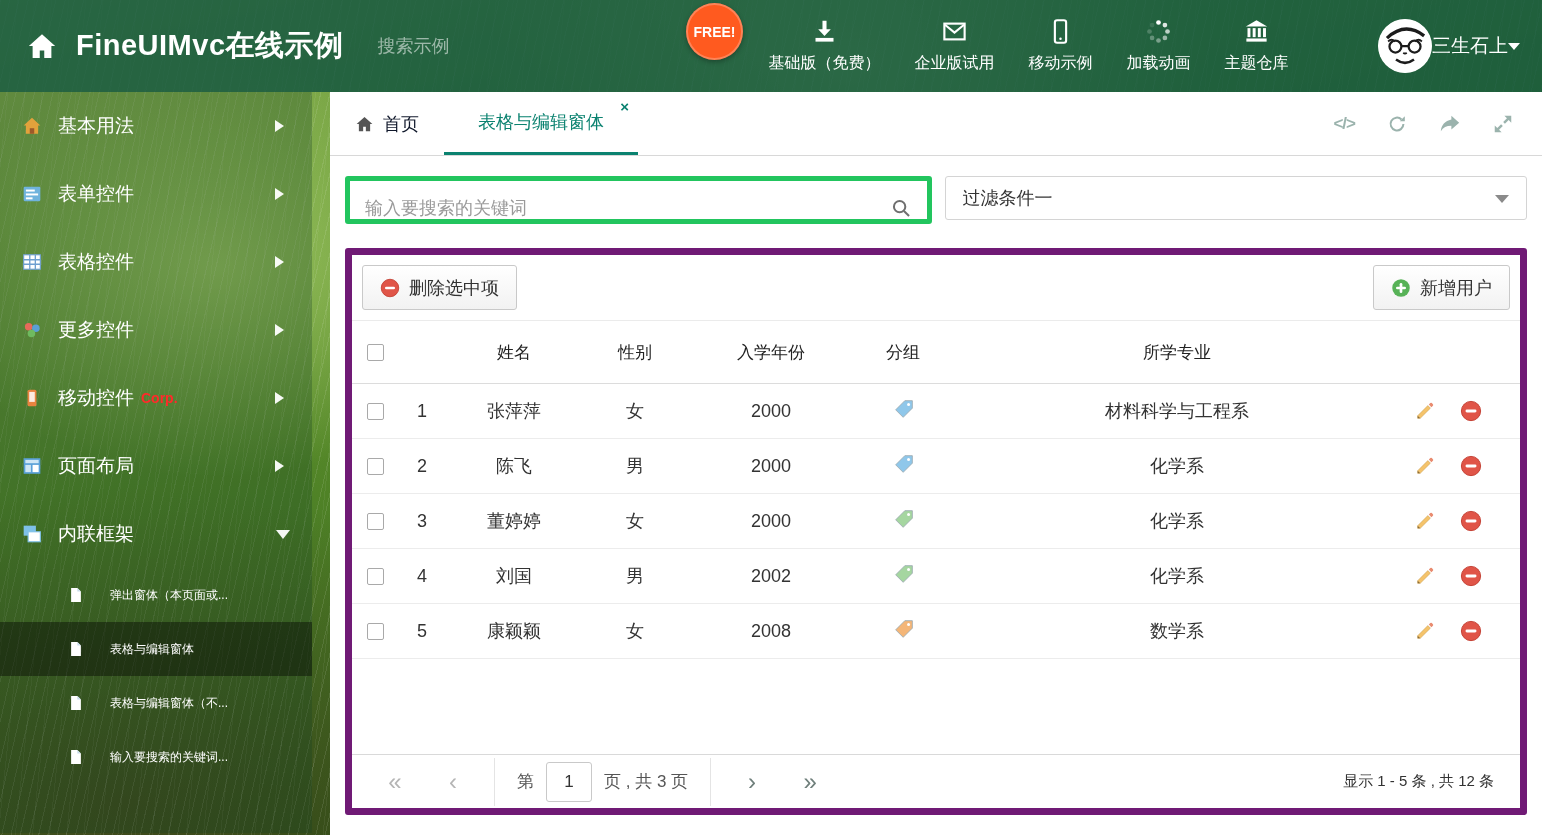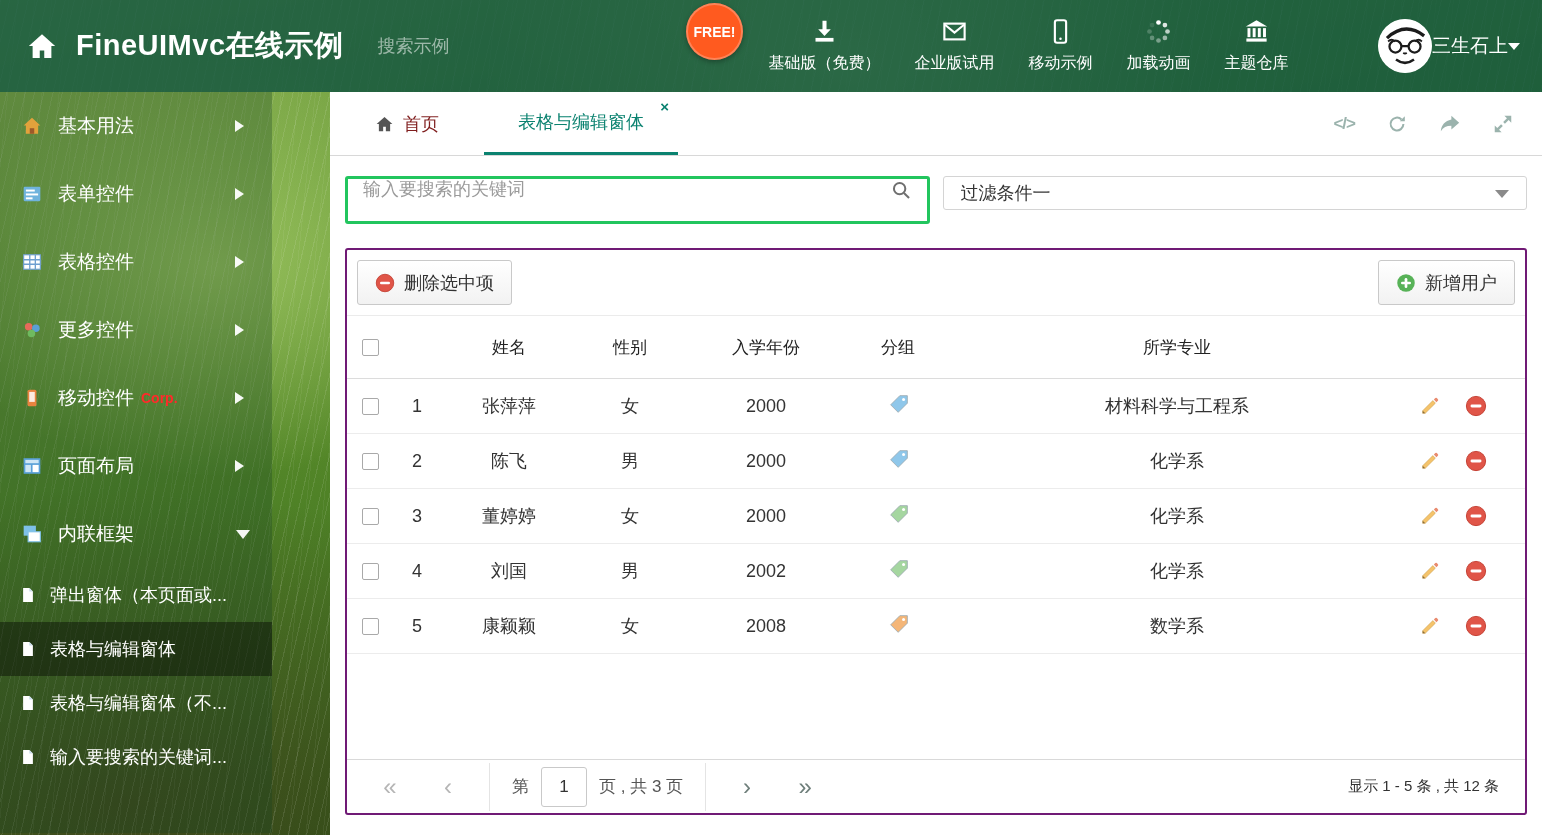--- a/index.html
+++ b/index.html
@@ -38,56 +38,56 @@
   .hdr-nav { display:flex; align-items:flex-end; margin-left:186px; }
   .hdr-nav-item { display:flex; flex-direction:column; align-items:center; gap:8px; padding:0 17px;
     color:#fff; font-size:16px; cursor:pointer; white-space:nowrap; }
   .hdr-nav-item .icon { width:27px; height:27px; color:#fff; }
   .user { margin-left:auto; display:flex; align-items:center; margin-right:22px; cursor:pointer; }
   .avatar { width:54px; height:54px; border-radius:50%; background:#fff; overflow:hidden; flex:0 0 auto; }
   .user-name { font-size:19px; color:#fff; }
   .caret-down-w { width:0; height:0; border:6px solid transparent; border-top:7px solid #fff; margin-top:7px; }
 
   
-  .sidebar { position:absolute; top:92px; left:0; bottom:2px; width:272px; z-index:4;
+  .sidebar { position:absolute; top:92px; left:0; bottom:2px; width:312px; z-index:4;
     background:rgba(22,66,38,0.30); color:#fff; }
   .side-item { height:68px; display:flex; align-items:center; padding:0 22px; font-size:19px; cursor:pointer; }
   .side-item .icon { width:20px; height:20px; margin-right:16px; flex:0 0 auto; }
   .arrow-right { margin-left:auto; width:0; height:0; border:6px solid transparent; border-left:9px solid rgba(255,255,255,0.95); }
   .arrow-down { margin-left:auto; width:0; height:0; border:7px solid transparent; border-top:9px solid rgba(255,255,255,0.95); margin-top:8px; }
   .corp-badge { color:#ff2a2a; font-size:14px; margin-left:7px; font-weight:bold; }
-  .side-sub { height:54px; display:flex; align-items:center; padding-left:20px; font-size:18px; cursor:pointer; }
+  .side-sub { height:54px; display:flex; align-items:center; padding-left:68px; font-size:12px; cursor:pointer;gap:12px; }
   .side-sub .icon { width:16px; height:18px; margin-right:14px; flex:0 0 auto; }
   .side-sub.active { background:rgba(0,0,0,0.40); }
 
   
   .main { position:absolute; left:330px; top:92px; right:0; bottom:0; background:#fff; z-index:3;
     display:flex; flex-direction:column; }
   .tabbar { height:64px; flex:0 0 auto; display:flex; align-items:stretch; border-bottom:1px solid #d8d8d8; }
-  .tab { display:flex; align-items:center; gap:9px; padding:0 45px; font-size:18px; color:#7f1d1d;
+  .tab { display:flex; align-items:center; gap:9px; padding:0 25px; font-size:18px; color:#0f172a;
     cursor:pointer; position:relative; }
   .tab .icon { width:19px; height:18px; color:#555; }
   .tab.active { color:#0b8270; border-bottom:3px solid #0b8270; padding:0 34px; }
   .tab-close { position:absolute; top:7px; right:9px; font-size:15px; font-weight:bold; color:#0b8270; cursor:pointer; line-height:1; }
   .tab-tools { margin-left:auto; display:flex; align-items:center; gap:31px; padding-right:28px; color:#9bb3ad; }
   .tab-tools .icon { width:22px; height:22px; cursor:pointer; }
   .code-glyph { font-size:17px; font-weight:bold; cursor:pointer; letter-spacing:-1px; }
 
   .content { flex:1; min-height:0; display:flex; flex-direction:column; padding:20px 15px; }
   .filter-row { flex:0 0 auto; display:flex; gap:13px; }
-  .search-box { flex:1; height:48px; border:3px solid #22c55e; border-radius:3px; display:flex;
-    align-items:flex-start; padding:0 15px; }
+  .search-box { flex:1; height:48px; border:5px solid #22c55e; border-radius:3px; display:flex;
+    align-items:flex-end; padding:0 15px; }
   .search-box input { flex:1; border:none; outline:none; font-size:18px; color:#333; }
   .search-box input::placeholder { color:#9a9a9a; }
   .search-box .icon { width:22px; height:22px; color:#6f6f6f; cursor:pointer; }
-  .dropdown { flex:1; height:34px; border:1px solid #d4d4d4; border-radius:3px; display:flex;
+  .dropdown { flex:1; height:44px; border:1px solid #d4d4d4; border-radius:3px; display:flex;
     align-items:center; padding:0 17px; font-size:18px; color:#333; cursor:pointer; }
   .caret-down-g { margin-left:auto; width:0; height:0; border:7px solid transparent; border-top:8px solid #8a8a8a; margin-top:8px; }
 
-  .panel { margin-top:24px; flex:1; min-height:0; border:2px solid #701a75; border-radius:3px;
+  .panel { margin-top:24px; flex:1; min-height:0; border:7px solid #701a75; border-radius:3px;
     display:flex; flex-direction:column; overflow:hidden; }
   .toolbar { flex:0 0 auto; display:flex; align-items:center; padding:10px; border-bottom:1px solid #ebebeb; }
   .btn { display:inline-flex; align-items:center; gap:9px; height:45px; padding:0 17px;
     border:1px solid #c9c9c9; border-radius:3px; background:linear-gradient(#ffffff,#f2f2f2);
     font-size:18px; color:#333; cursor:pointer; }
   .btn .icon { width:20px; height:20px; }
   .btn-add { margin-left:auto; }
 
   .grid-head,.grid-row { display:grid; grid-template-columns:46px 48px 122px 120px 152px 112px 1fr 132px; align-items:center; }
   .grid-head { flex:0 0 auto; height:63px; border-bottom:1px solid #dcdcdc; font-size:17px; color:#222; }

